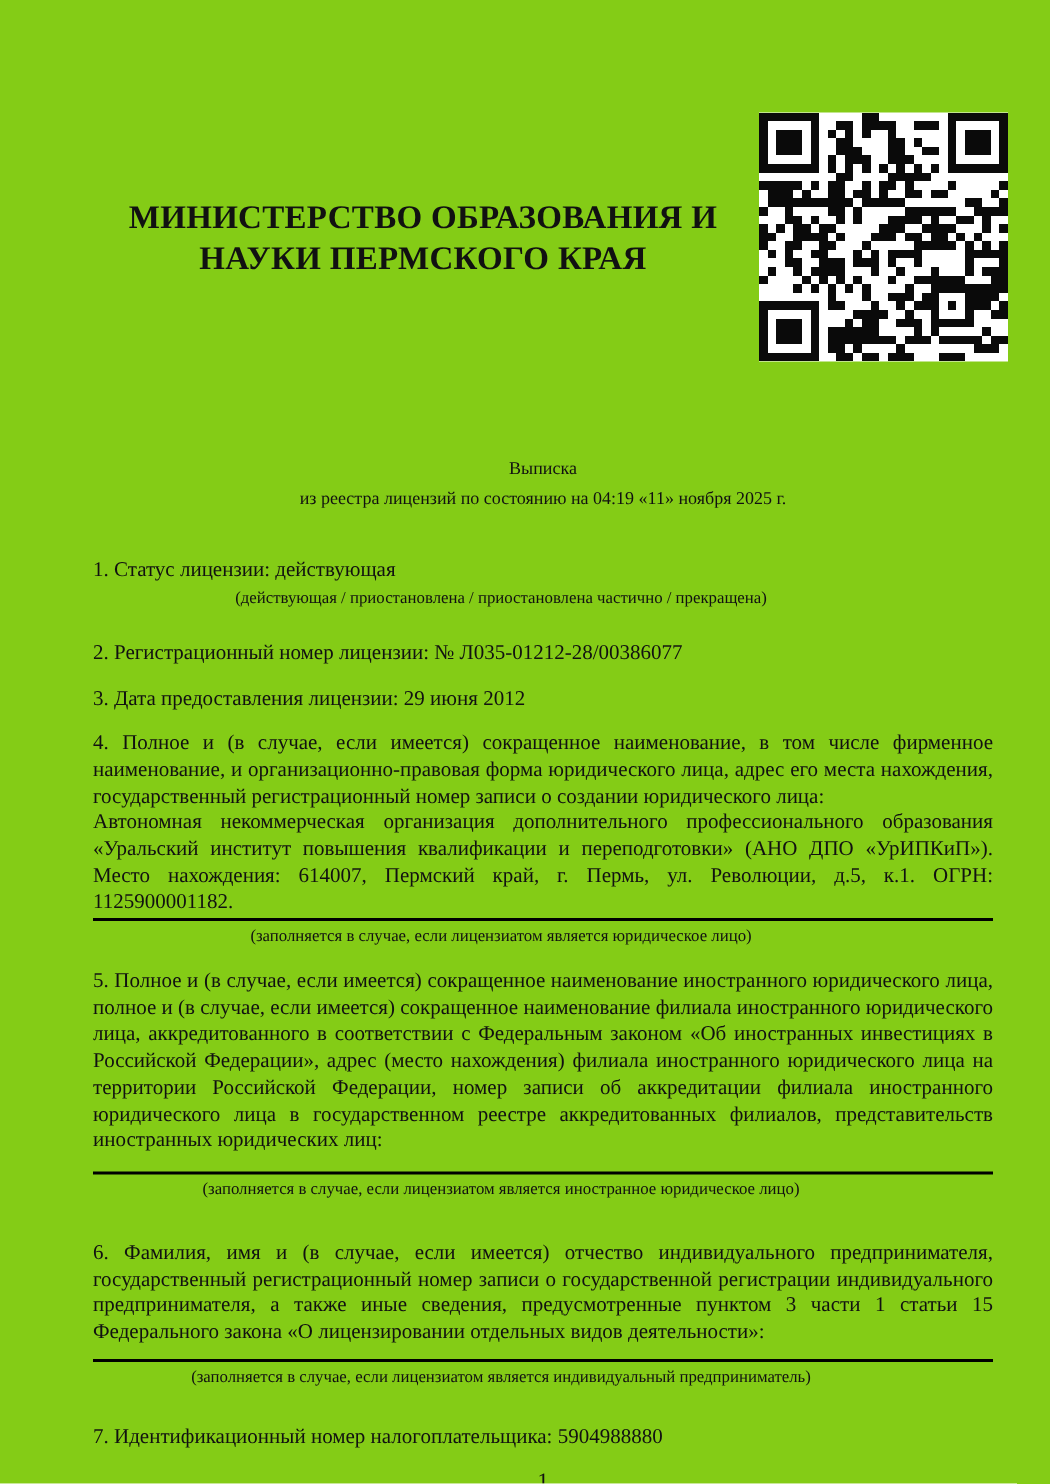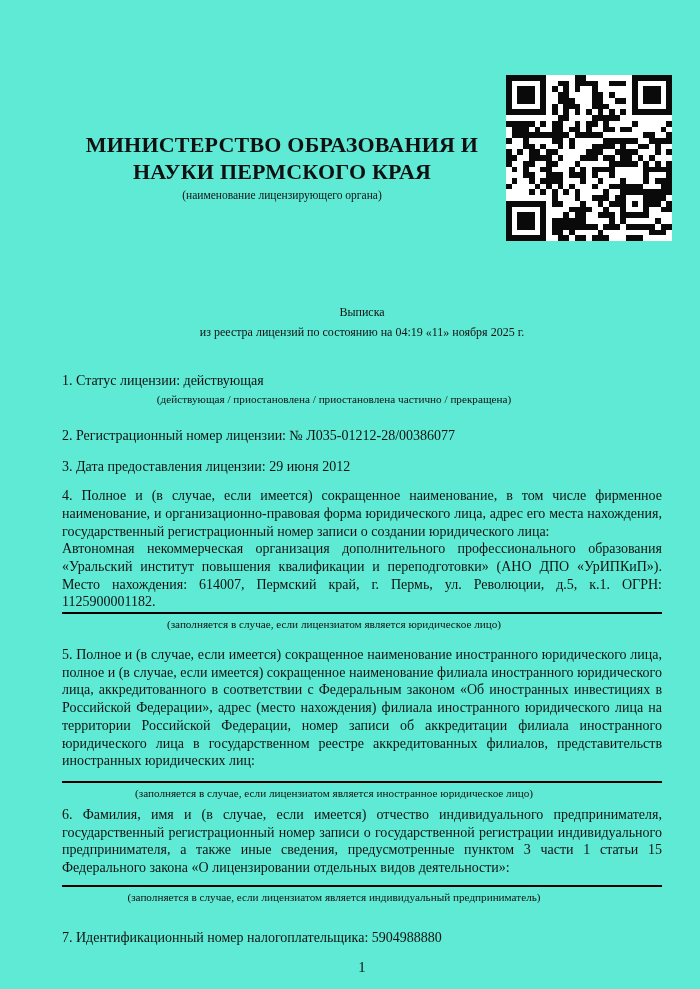--- a/index.html
+++ b/index.html
@@ -1,19 +1,19 @@
 <!DOCTYPE html>
 <html lang="ru"><head>
 <meta charset="utf-8">
 <style>
   html,body{margin:0;padding:0;background:#ffffff;}
   .page{
     position:relative;
     width:700px;height:989px;
-    background:#5eead4;
+    background:#84cc16;
     color:#111;
     font-family:"Liberation Serif","DejaVu Serif",serif;
     box-sizing:border-box;
     padding:75px 38px 0 62px;
     overflow:hidden;
   }
   .header{position:relative;height:170px;}
   .issuer{
     width:440px;
     padding-top:56px;
@@ -60,41 +60,40 @@
     line-height:15px;
     text-align:center;
     padding-right:56px;
     margin-top:3px;
   }
   .mt-i1{margin-top:30px;}
   .mt-i2{margin-top:20px;}
   .mt-i3{margin-top:14px;}
   .mt-i4{margin-top:11px;}
   .mt-i5{margin-top:14px;}
-  .mt-i6{margin-top:5px;}
+  .mt-i6{margin-top:26px;}
   .mt-i7{margin-top:24px;}
   .cap-tight{margin-top:2px;}
   .rule-i4{margin-top:1px;}
   .rule-i5{margin-top:11px;}
   .rule-i6{margin-top:8px;}
   .page-number{
     text-align:center;
     font-size:14.7px;
     line-height:17.7px;
     margin-top:13px;
   }
 </style>
 </head>
 <body>
 
 <div class="page">
 
   <div class="header">
     <div class="issuer">МИНИСТЕРСТВО ОБРАЗОВАНИЯ И НАУКИ ПЕРМСКОГО КРАЯ</div>
-    <div class="issuer-caption">(наименование лицензирующего органа)</div>
     <svg class="qr" viewBox="0 0 29 29" shape-rendering="crispEdges">
         <rect x="0" y="0" width="1" height="1"></rect>
         <rect x="1" y="0" width="1" height="1"></rect>
         <rect x="2" y="0" width="1" height="1"></rect>
         <rect x="3" y="0" width="1" height="1"></rect>
         <rect x="4" y="0" width="1" height="1"></rect>
         <rect x="5" y="0" width="1" height="1"></rect>
         <rect x="6" y="0" width="1" height="1"></rect>
         <rect x="12" y="0" width="1" height="1"></rect>
         <rect x="13" y="0" width="1" height="1"></rect>

